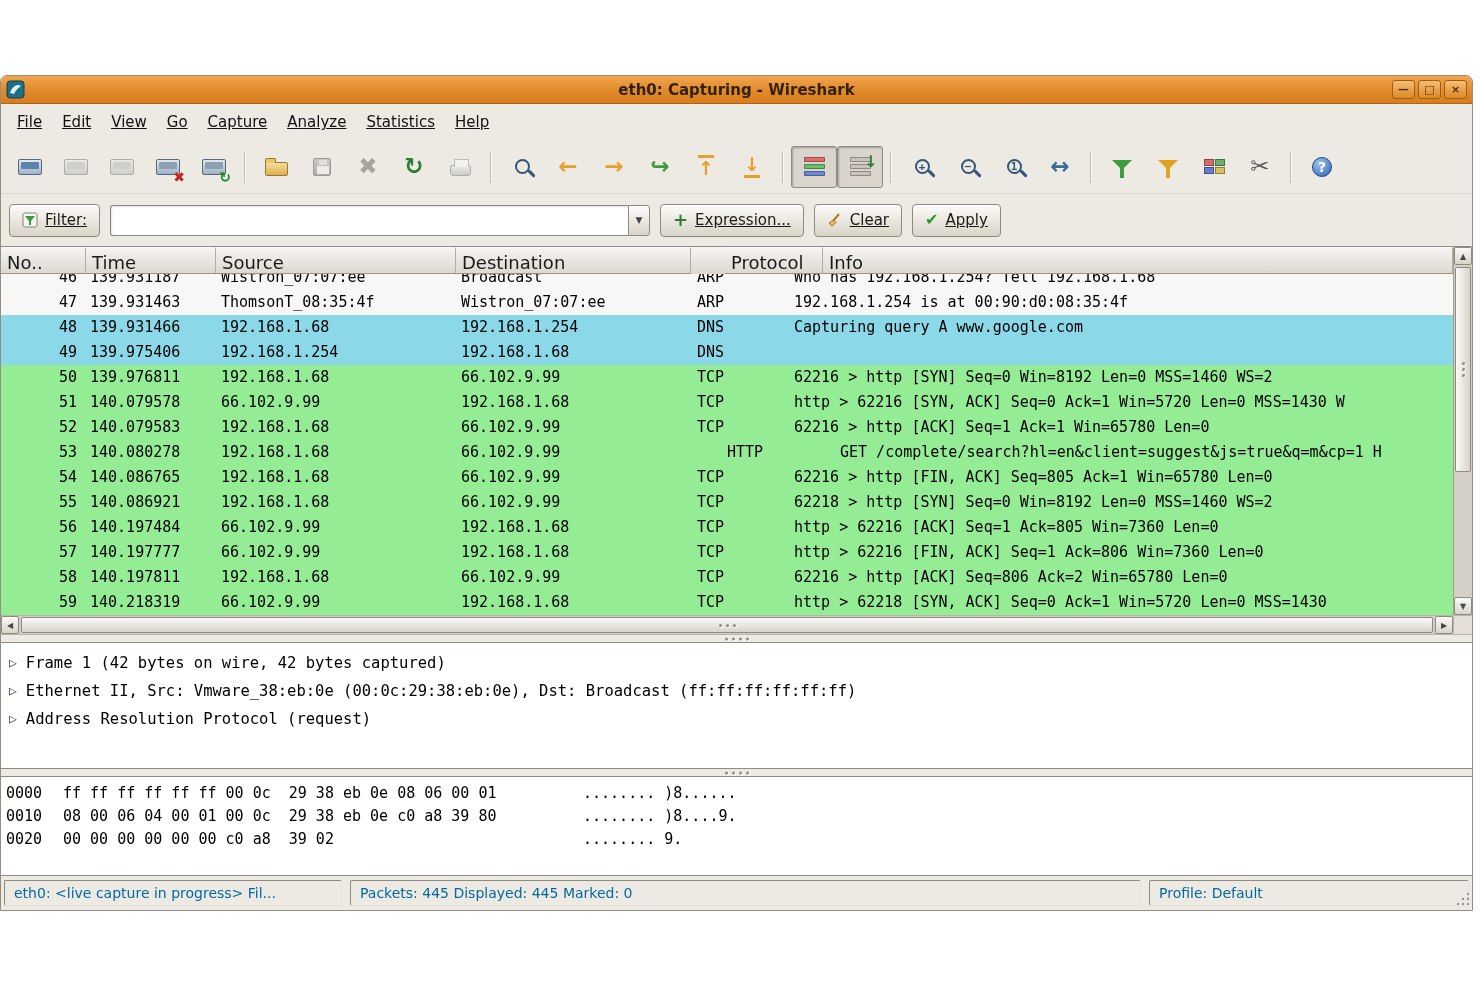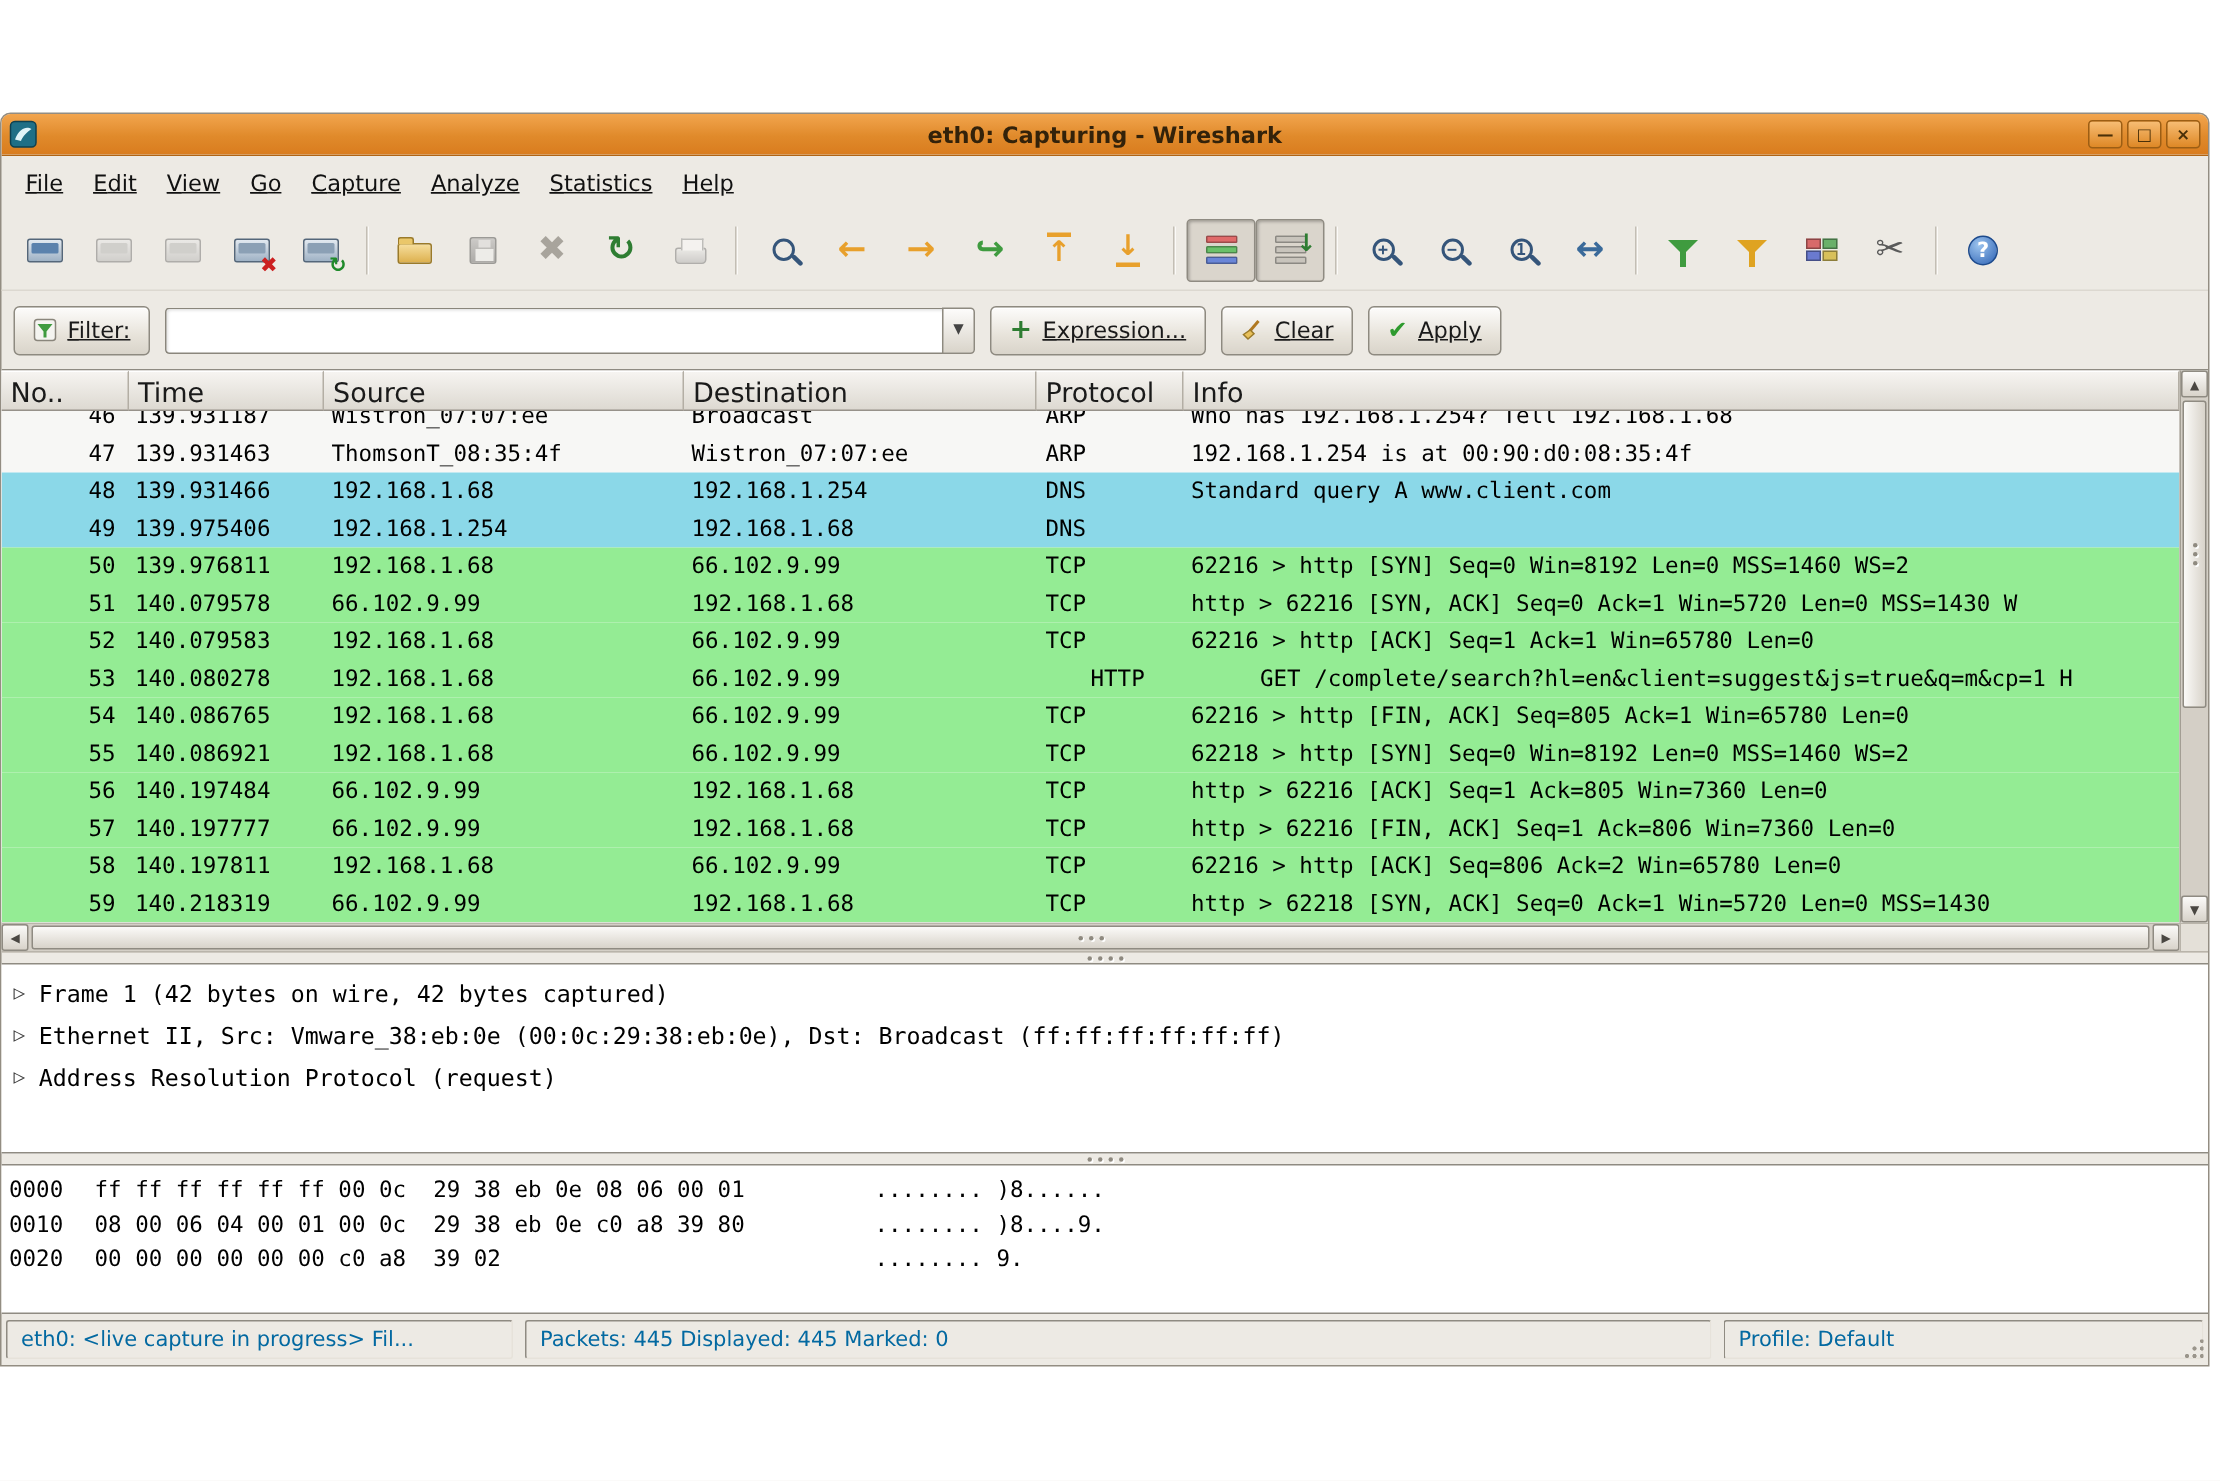--- a/index.html
+++ b/index.html
@@ -315,21 +315,21 @@
     </span>
   </div>
 
   <div class="packet-area">
     <div class="pl-main">
       <div class="pl-header">
           <span class="plh" style="width: 85px;">No..</span>
           <span class="plh" style="width: 130px;">Time</span>
           <span class="plh" style="width: 240px;">Source</span>
           <span class="plh" style="width: 235px;">Destination</span>
-          <span class="plh" style="width: 98px;">Protocol</span>
+          <span class="plh" style="width: 98px; margin-left: 34px;">Protocol</span>
           <span class="plh" style="flex: 1 1 0%;">Info</span>
         </div>
       <div class="pl-body">
           <div class="pl-row" style="background: rgb(247, 247, 245);">
             <span class="plc plc-no" style="width: 85px;">46</span>
             <span class="plc plc-time" style="width: 130px;">139.931187</span>
             <span class="plc plc-source" style="width: 240px;">Wistron_07:07:ee</span>
             <span class="plc plc-destination" style="width: 235px;">Broadcast</span>
             <span class="plc plc-protocol" style="width: 98px;">ARP</span>
             <span class="plc plc-info" style="flex: 1 1 0%;">Who has 192.168.1.254?  Tell 192.168.1.68</span>
@@ -341,21 +341,21 @@
             <span class="plc plc-destination" style="width: 235px;">Wistron_07:07:ee</span>
             <span class="plc plc-protocol" style="width: 98px;">ARP</span>
             <span class="plc plc-info" style="flex: 1 1 0%;">192.168.1.254 is at 00:90:d0:08:35:4f</span>
           </div>
           <div class="pl-row" style="background: rgb(139, 216, 232);">
             <span class="plc plc-no" style="width: 85px;">48</span>
             <span class="plc plc-time" style="width: 130px;">139.931466</span>
             <span class="plc plc-source" style="width: 240px;">192.168.1.68</span>
             <span class="plc plc-destination" style="width: 235px;">192.168.1.254</span>
             <span class="plc plc-protocol" style="width: 98px;">DNS</span>
-            <span class="plc plc-info" style="flex: 1 1 0%;">Standard query A www.client.com</span>
+            <span class="plc plc-info" style="flex: 1 1 0%;">Capturing query A www.google.com</span>
           </div>
           <div class="pl-row" style="background: rgb(139, 216, 232);">
             <span class="plc plc-no" style="width: 85px;">49</span>
             <span class="plc plc-time" style="width: 130px;">139.975406</span>
             <span class="plc plc-source" style="width: 240px;">192.168.1.254</span>
             <span class="plc plc-destination" style="width: 235px;">192.168.1.68</span>
             <span class="plc plc-protocol" style="width: 98px;">DNS</span>
           </div>
           <div class="pl-row" style="background: rgb(148, 236, 148);">
             <span class="plc plc-no" style="width: 85px;">50</span>

